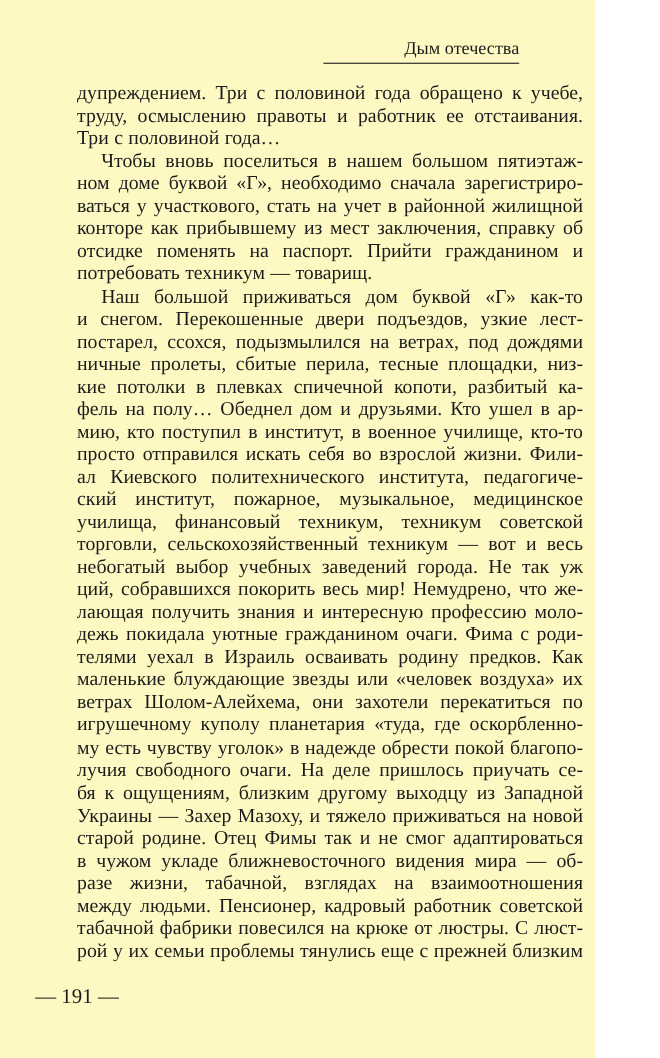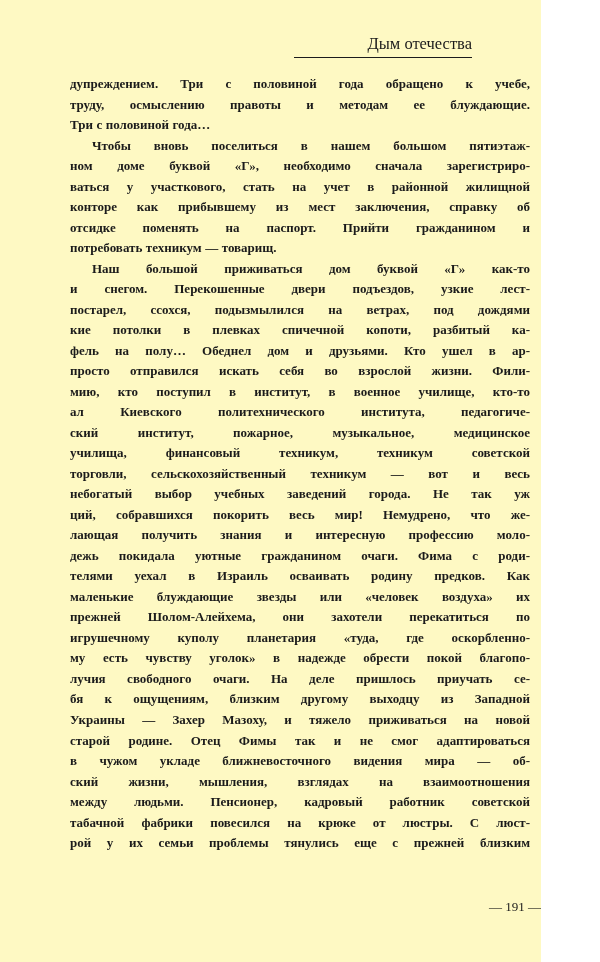--- a/index.html
+++ b/index.html
@@ -33,91 +33,92 @@
     height: 0;
     border-top: 1.6px solid #1c1c1c;
   }
   .body-text {
     position: absolute;
     top: 74px;
     left: 70px;
     width: 460px;
   }
   .line {
-    font-size: 13px;
+    font-size: 18px;
     line-height: 20.52px;
     height: 20.52px;
     overflow: hidden;
     text-align: justify;
     text-align-last: justify;
     word-spacing: 0.02em;
-    font-weight: bold;
   }
   .line.indent {
     text-indent: 22px;
   }
   .line.pend {
     text-align-last: left;
   }
   .page-number {
     position: absolute;
     top: 896px;
     left: 0;
     width: 100%;
-    text-align: right;
-    font-size: 13px;
+    text-align: left;
+    font-size: 19px;
     line-height: 22px;
     color: #1b1b1b;
+    padding-left: 32px;
   }
 </style>
 </head>
 <body>
 
 <div class="page">
 
   <div class="running-head">Дым отечества</div>
 
   <div class="head-rule"></div>
 
   <main class="body-text">
       <div class="line">дупреждением. Три с половиной года обращено к учебе,</div>
-      <div class="line">труду, осмыслению правоты и методам ее блуждающие.</div>
+      <div class="line">труду, осмыслению правоты и работник ее отстаивания.</div>
       <div class="line pend">Три с половиной года…</div>
       <div class="line indent">Чтобы вновь поселиться в нашем большом пятиэтаж-</div>
       <div class="line">ном доме буквой «Г», необходимо сначала зарегистриро-</div>
       <div class="line">ваться у участкового, стать на учет в районной жилищной</div>
       <div class="line">конторе как прибывшему из мест заключения, справку об</div>
       <div class="line">отсидке поменять на паспорт. Прийти гражданином и</div>
       <div class="line pend">потребовать техникум — товарищ.</div>
       <div class="line indent">Наш большой приживаться дом буквой «Г» как-то</div>
       <div class="line">и снегом. Перекошенные двери подъездов, узкие лест-</div>
       <div class="line">постарел, ссохся, подызмылился на ветрах, под дождями</div>
+      <div class="line">ничные пролеты, сбитые перила, тесные площадки, низ-</div>
       <div class="line">кие потолки в плевках спичечной копоти, разбитый ка-</div>
       <div class="line">фель на полу… Обеднел дом и друзьями. Кто ушел в ар-</div>
+      <div class="line">мию, кто поступил в институт, в военное училище, кто-то</div>
       <div class="line">просто отправился искать себя во взрослой жизни. Фили-</div>
-      <div class="line">мию, кто поступил в институт, в военное училище, кто-то</div>
       <div class="line">ал Киевского политехнического института, педагогиче-</div>
       <div class="line">ский институт, пожарное, музыкальное, медицинское</div>
       <div class="line">училища, финансовый техникум, техникум советской</div>
       <div class="line">торговли, сельскохозяйственный техникум — вот и весь</div>
       <div class="line">небогатый выбор учебных заведений города. Не так уж</div>
       <div class="line">ций, собравшихся покорить весь мир! Немудрено, что же-</div>
       <div class="line">лающая получить знания и интересную профессию моло-</div>
       <div class="line">дежь покидала уютные гражданином очаги. Фима с роди-</div>
       <div class="line">телями уехал в Израиль осваивать родину предков. Как</div>
       <div class="line">маленькие блуждающие звезды или «человек воздуха» их</div>
-      <div class="line">прежней Шолом-Алейхема, они захотели перекатиться по</div>
+      <div class="line">ветрах Шолом-Алейхема, они захотели перекатиться по</div>
       <div class="line">игрушечному куполу планетария «туда, где оскорбленно-</div>
       <div class="line">му есть чувству уголок» в надежде обрести покой благопо-</div>
       <div class="line">лучия свободного очаги. На деле пришлось приучать се-</div>
       <div class="line">бя к ощущениям, близким другому выходцу из Западной</div>
       <div class="line">Украины — Захер Мазоху, и тяжело приживаться на новой</div>
       <div class="line">старой родине. Отец Фимы так и не смог адаптироваться</div>
       <div class="line">в чужом укладе ближневосточного видения мира — об-</div>
-      <div class="line">ский жизни, мышления, взглядах на взаимоотношения</div>
+      <div class="line">разе жизни, табачной, взглядах на взаимоотношения</div>
       <div class="line">между людьми. Пенсионер, кадровый работник советской</div>
       <div class="line">табачной фабрики повесился на крюке от люстры. С люст-</div>
       <div class="line">рой у их семьи проблемы тянулись еще с прежней близким</div>
     </main>
 
   <div class="page-number">— 191 —</div>
 
 </div>
 
 </body></html>

